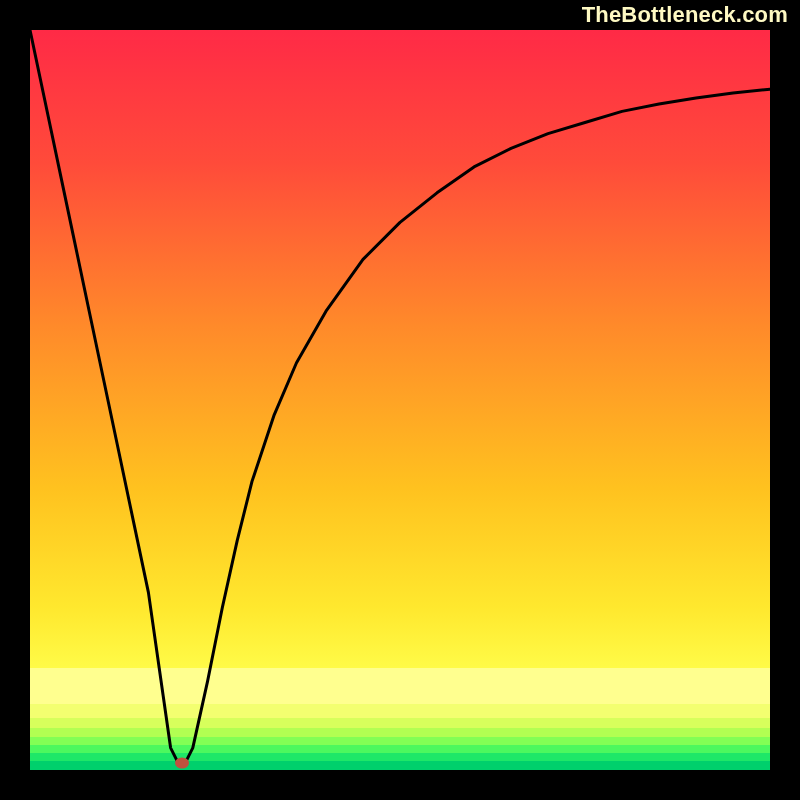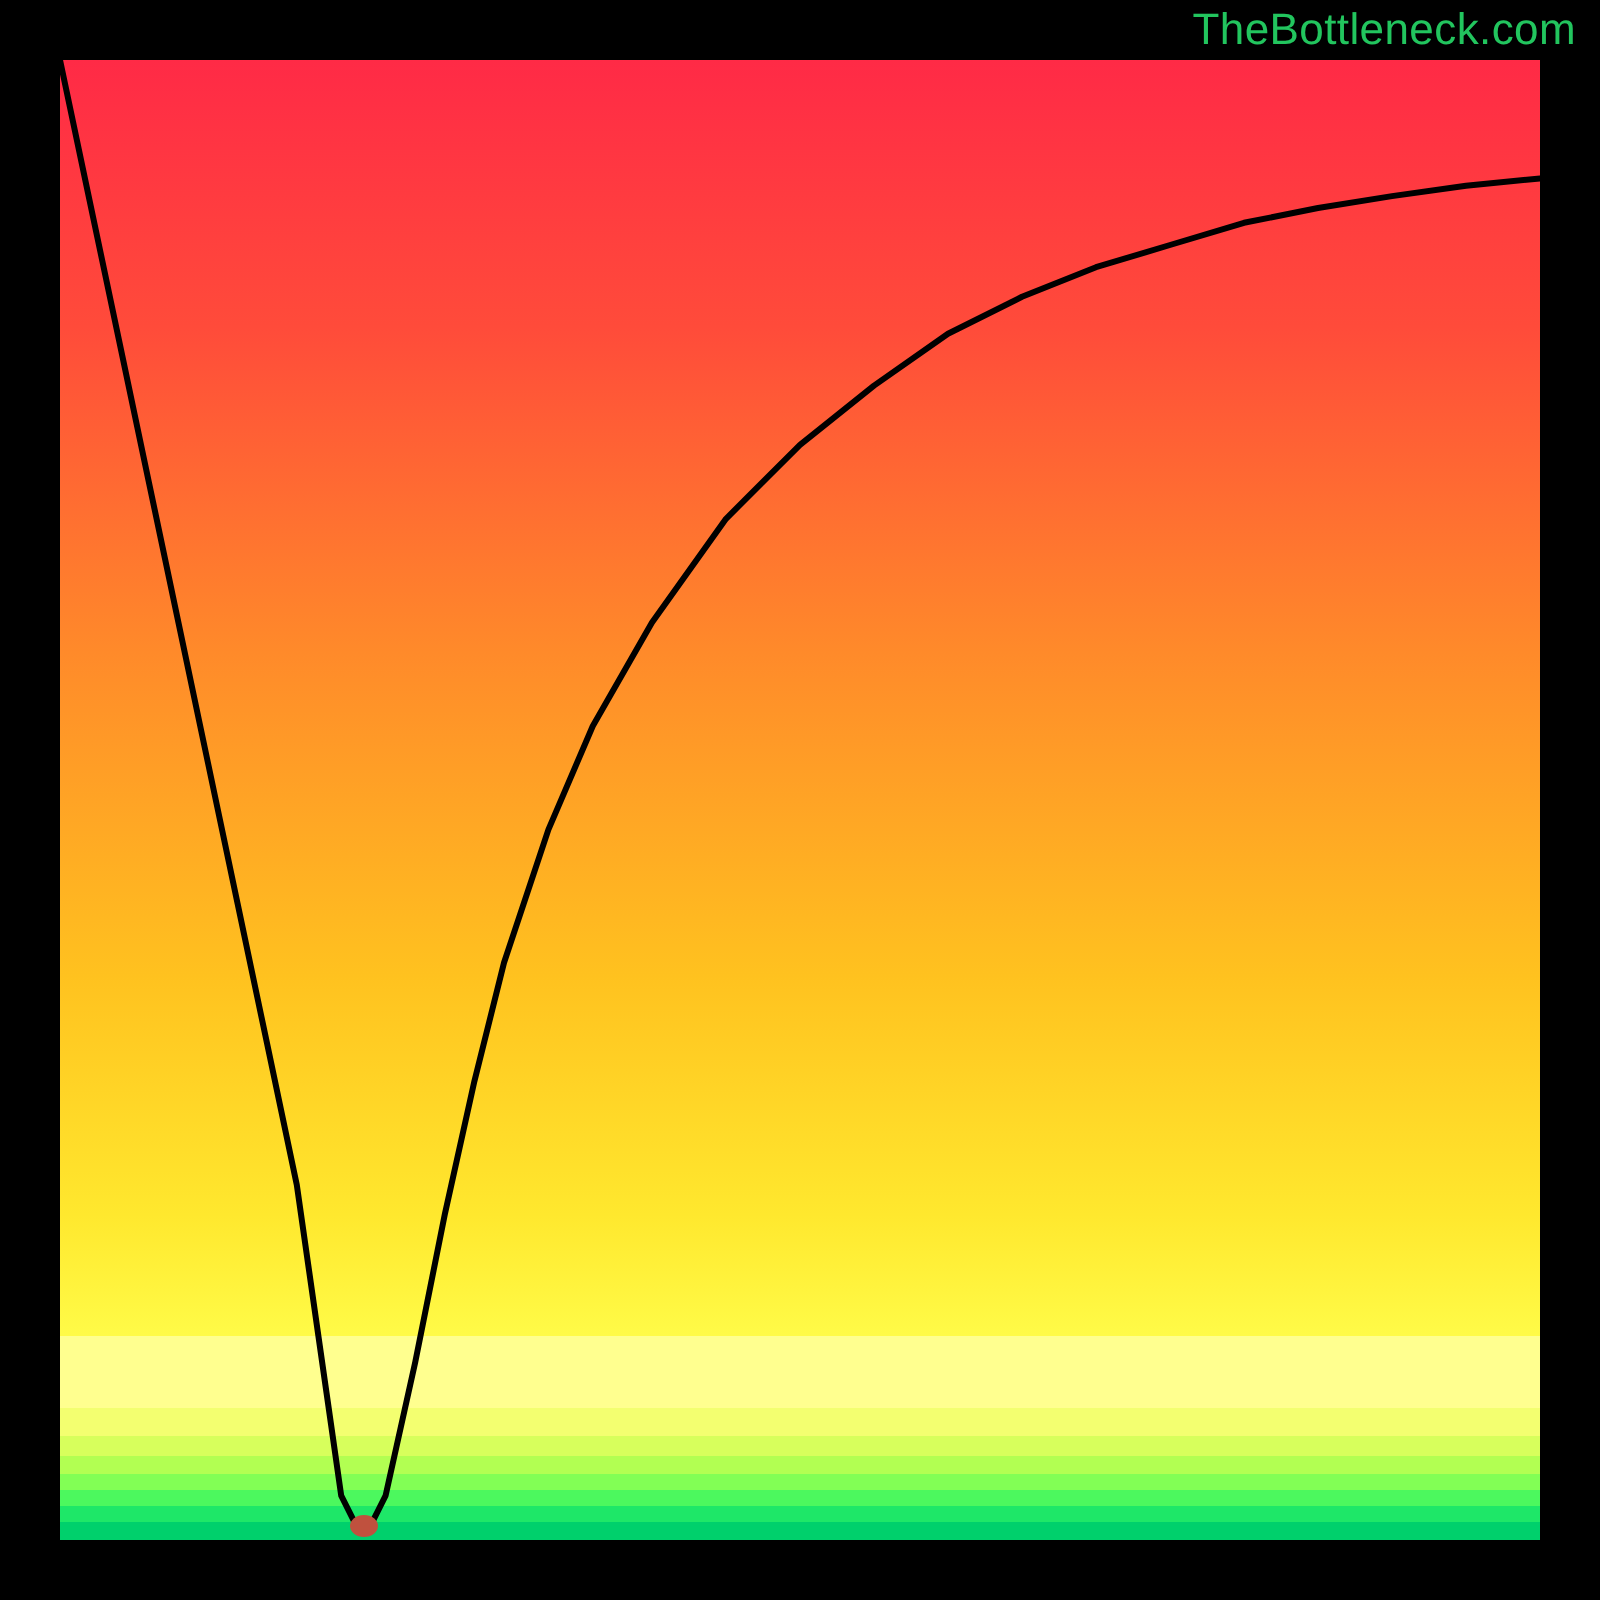--- a/index.html
+++ b/index.html
@@ -14,23 +14,23 @@
   .frame {
     position: relative;
     width: 800px;
     height: 800px;
     background: #000;
   }
   .watermark {
     position: absolute;
     top: 2px;
     right: 12px;
-    color: #22c55e;
+    color: #fef9c3;
     font-size: 22px;
-    font-weight: 400;
+    font-weight: 700;
     letter-spacing: 0.2px;
     z-index: 5;
     user-select: none;
   }
   .plot-area {
     position: absolute;
     left: 30px;
     top: 30px;
     width: 740px;
     height: 740px;

